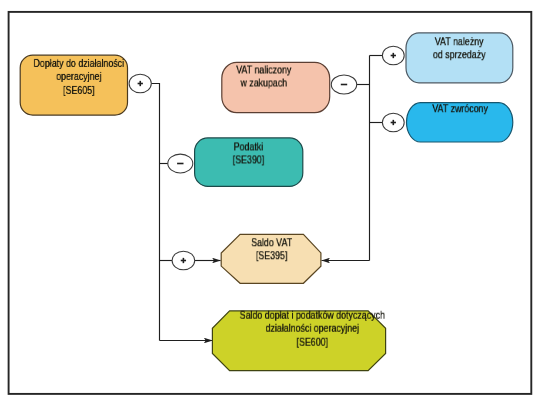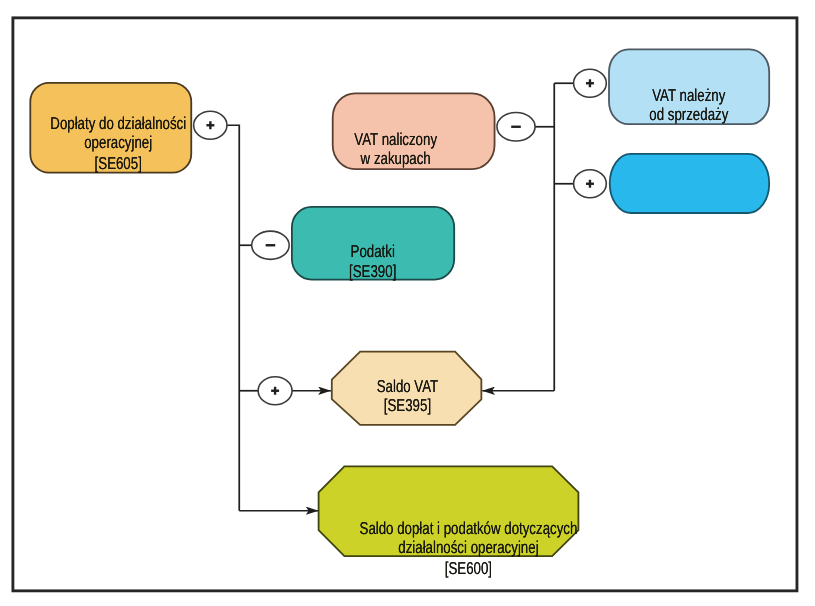--- a/index.html
+++ b/index.html
@@ -1,21 +1,21 @@
 <!DOCTYPE html>
 <html><head>
 <meta charset="utf-8">
 <style>
   html,body{margin:0;padding:0;background:#ffffff;}
   body{width:543px;height:404px;overflow:hidden;
        font-family:"Liberation Sans",sans-serif;
        -webkit-font-smoothing:antialiased;}
   #stage{position:relative;width:543px;height:404px;background:#ffffff;}
   #svgroot{position:absolute;left:0;top:0;}
-  .nodetext{position:absolute;display:flex;align-items:flex-end;justify-content:center;
+  .nodetext{position:absolute;display:flex;align-items:flex-start;justify-content:center;
             text-align:center;box-sizing:border-box;pointer-events:none;}
   .nodetext{--dy:0px;--sx:0.77;}
   .nodetext span{font-size:11.5px;line-height:13.4px;color:#17170f;white-space:pre;
                  display:inline-block;will-change:transform;
                  text-shadow:0 0 0.45px rgba(20,20,12,0.95);
                  transform:translateY(var(--dy)) scaleX(var(--sx));
                  transform-origin:center center;}
 </style>
 </head>
 <body>
@@ -111,25 +111,28 @@
 <div class="nodetext" style="left:194.6px;top:137.9px;width:107px;height:48.5px;--dy:2.4px">
   <span>Podatki
 [SE390]</span>
     </div>
 
 <div class="nodetext" style="left:406px;top:33px;width:106.8px;height:49.8px;--dy:2.2px">
   <span>VAT należny
 od sprzedaży</span>
     </div>
 
+<div class="nodetext" style="left:406.5px;top:102.6px;width:106.3px;height:39.4px;--dy:-0.8px">
+  <span>VAT zwrócony</span>
+    </div>
 
 <div class="nodetext" style="left:221.2px;top:234.4px;width:101.4px;height:42px;--dy:2.2px">
   <span>Saldo VAT
 [SE395]</span>
     </div>
 
-<div class="nodetext" style="left:212.4px;top:325px;width:199px;height:59.8px;--dy:1.7px">
+<div class="nodetext" style="left:212.4px;top:307px;width:199px;height:59.8px;--dy:1.7px">
   <span>Saldo dopłat i podatków dotyczących
 działalności operacyjnej
 [SE600]</span>
     </div>
 
 </div>
 
 </body></html>

